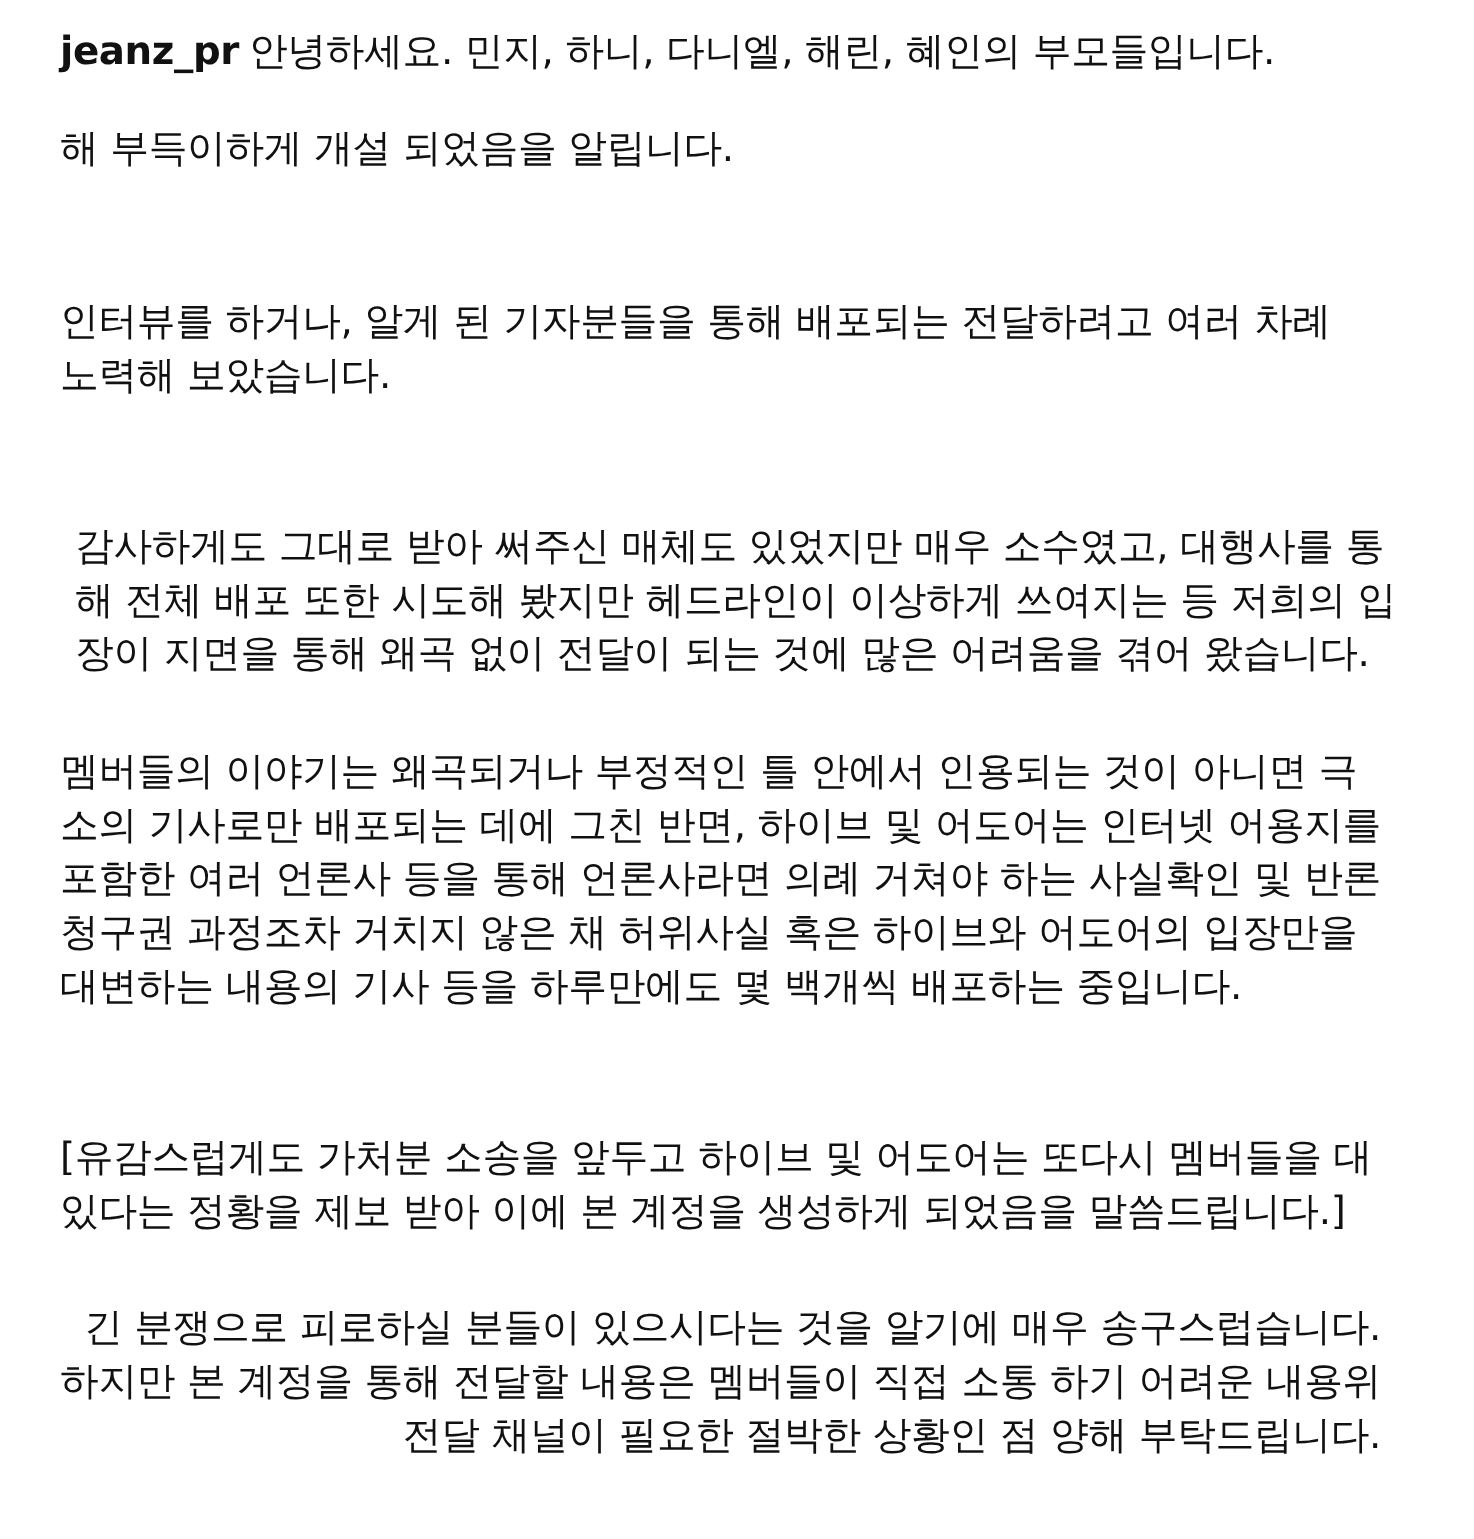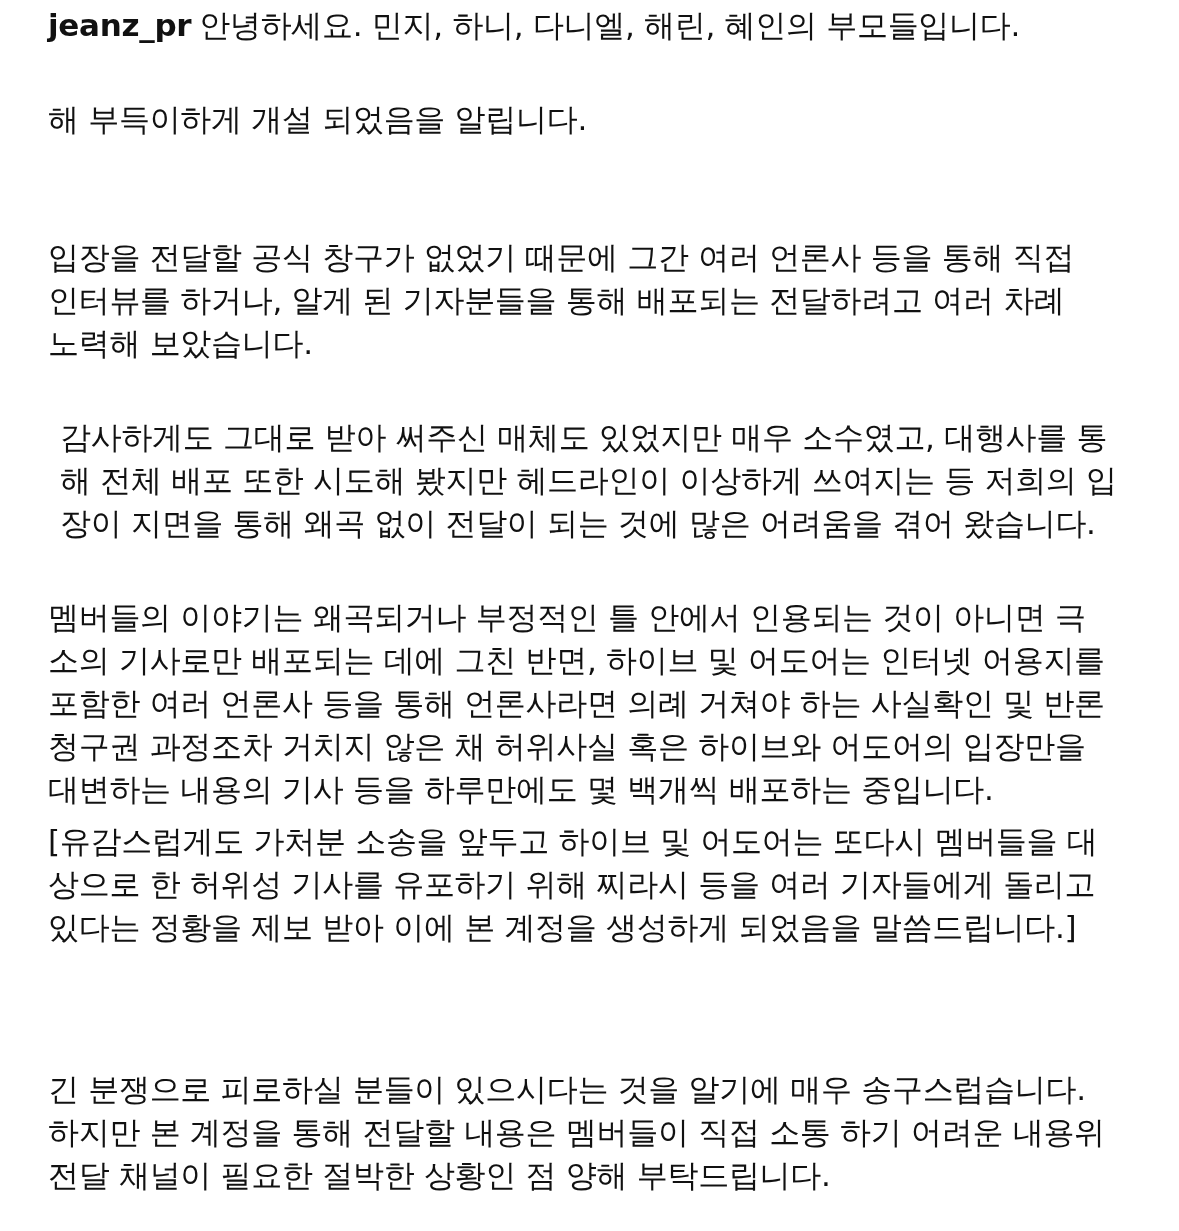--- a/index.html
+++ b/index.html
@@ -29,64 +29,62 @@
     white-space: nowrap;
   }
   .line {
     display: block;
     height: 43px;
   }
   .username {
     font-weight: bold;
     margin-right: 8px;
   }
-  .p1 { position: absolute; top: 4px; }
+  .p1 { position: absolute; top: 20px; }
   .p2 { position: absolute; top: 98px; }
   .p3 { position: absolute; top: 236px; }
   .p4 { position: absolute; top: 416px; margin-left: 12px; }
   .p5 { position: absolute; top: 596px; }
-  .p6 { position: absolute; top: 820px; }
-  .p7 { position: absolute; top: 1068px; }
+  .p6 { position: absolute; top: 905px; }
+  .p7 { position: absolute; top: 1041px; text-align: right; }
 </style>
 </head>
 <body>
 
 <div class="caption">
 
   <p class="para p1">
     <span class="line"><span class="username">jeanz_pr</span><span>안녕하세요. 민지, 하니, 다니엘, 해린, 혜인의 부모들입니다.</span></span>
   </p>
 
   <p class="para p2">
     <span class="line">해 부득이하게 개설 되었음을 알립니다.</span>
   </p>
 
   <p class="para p3">
-    <span class="line">입장을 전달할 공식 창구가 없었기 때문에 그간 여러 언론사 등을 통해 직접</span>
     <span class="line">인터뷰를 하거나, 알게 된 기자분들을 통해 배포되는 전달하려고 여러 차례</span>
     <span class="line">노력해 보았습니다.</span>
   </p>
 
   <p class="para p4">
     <span class="line">감사하게도 그대로 받아 써주신 매체도 있었지만 매우 소수였고, 대행사를 통</span>
     <span class="line">해 전체 배포 또한 시도해 봤지만 헤드라인이 이상하게 쓰여지는 등 저희의 입</span>
     <span class="line">장이 지면을 통해 왜곡 없이 전달이 되는 것에 많은 어려움을 겪어 왔습니다.</span>
   </p>
 
   <p class="para p5">
     <span class="line">멤버들의 이야기는 왜곡되거나 부정적인 틀 안에서 인용되는 것이 아니면 극</span>
     <span class="line">소의 기사로만 배포되는 데에 그친 반면, 하이브 및 어도어는 인터넷 어용지를</span>
     <span class="line">포함한 여러 언론사 등을 통해 언론사라면 의례 거쳐야 하는 사실확인 및 반론</span>
     <span class="line">청구권 과정조차 거치지 않은 채 허위사실 혹은 하이브와 어도어의 입장만을</span>
     <span class="line">대변하는 내용의 기사 등을 하루만에도 몇 백개씩 배포하는 중입니다.</span>
   </p>
 
   <p class="para p6">
     <span class="line">[유감스럽게도 가처분 소송을 앞두고 하이브 및 어도어는 또다시 멤버들을 대</span>
-    <span class="line">상으로 한 허위성 기사를 유포하기 위해 찌라시 등을 여러 기자들에게 돌리고</span>
     <span class="line">있다는 정황을 제보 받아 이에 본 계정을 생성하게 되었음을 말씀드립니다.]</span>
   </p>
 
   <p class="para p7">
     <span class="line">긴 분쟁으로 피로하실 분들이 있으시다는 것을 알기에 매우 송구스럽습니다.</span>
     <span class="line">하지만 본 계정을 통해 전달할 내용은 멤버들이 직접 소통 하기 어려운 내용위</span>
     <span class="line">전달 채널이 필요한 절박한 상황인 점 양해 부탁드립니다.</span>
   </p>
 
 </div>

